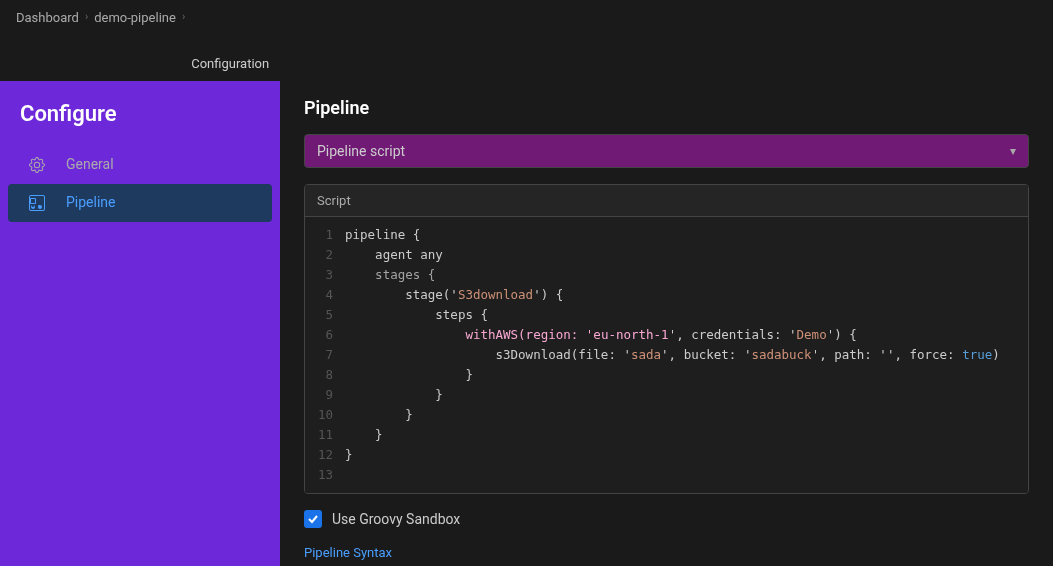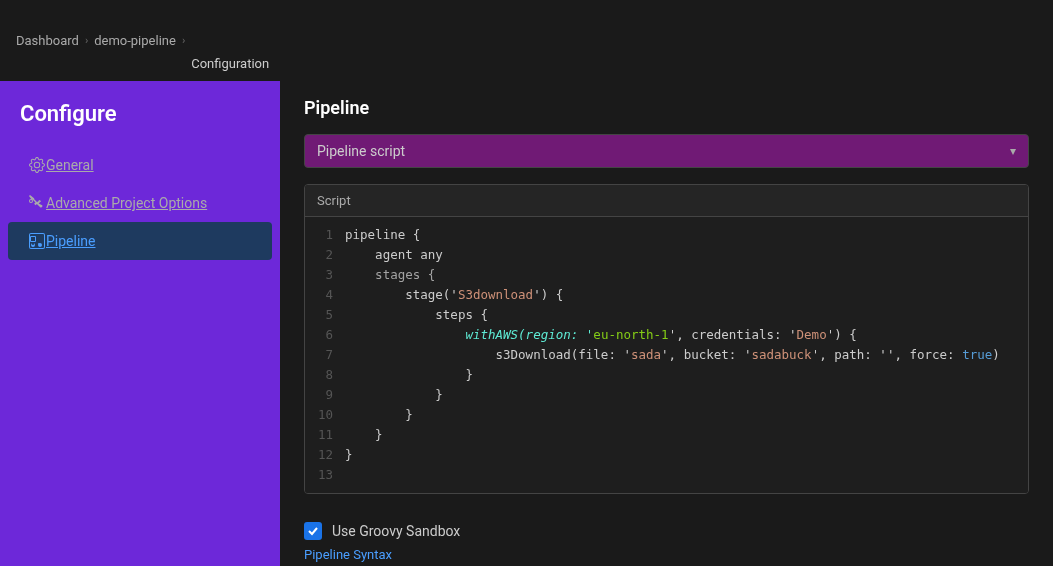--- a/index.html
+++ b/index.html
@@ -9,21 +9,21 @@
       font-family: -apple-system, BlinkMacSystemFont, 'Segoe UI', Roboto, sans-serif;
       font-size: 14px;
       height: 566px;
       width: 1053px;
       overflow: hidden;
     }
 
     
     .breadcrumb {
       display: flex;
-      align-items: center;
+      align-items: flex-start;
       padding: 10px 16px;
       gap: 6px;
       font-size: 13px;
       color: #aaaaaa;
       background: #1a1a1a;
     }
     .breadcrumb-item {
       color: #aaaaaa;
       cursor: pointer;
     }
@@ -51,28 +51,26 @@
       flex-shrink: 0;
     }
     .sidebar-title {
       font-size: 22px;
       font-weight: 600;
       color: #ffffff;
       padding: 4px 20px 20px 20px;
     }
     .sidebar-item {
       display: flex;
-      align-items: center;
-      gap: 0;
+      gap: 20px;
       padding: 10px 20px;
       cursor: pointer;
       color: #aaaaaa;
       border-radius: 4px;
       margin: 0 8px;
-      text-decoration: underline;
     }
     .sidebar-item.active {
       background: #1e3a5f;
       color: #4a9eff;
     }
     .sidebar-icon {
       width: 18px;
       height: 18px;
       display: flex;
       align-items: center;
@@ -117,21 +115,21 @@
       cursor: pointer;
       margin-bottom: 16px;
     }
     .dropdown-chevron { color: #aaaaaa; font-size: 12px; }
 
     
     .script-section {
       border: 1px solid #444;
       border-radius: 4px;
       overflow: hidden;
-      margin-bottom: 28px;
+      margin-bottom: 16px;
     }
     .script-header {
       background: #252525;
       padding: 8px 12px;
       font-size: 13px;
       color: #aaaaaa;
       border-bottom: 1px solid #444;
     }
     .code-editor {
       background: #1e1e1e;
@@ -156,21 +154,21 @@
     .line-content {
       color: #cccccc;
       white-space: pre;
     }
 
     
     .checkbox-row {
       display: flex;
       align-items: center;
       gap: 10px;
-      margin-bottom: 6px;
+      margin-bottom: 16px;
     }
     .checkbox-styled {
       width: 18px;
       height: 18px;
       background: #1a73e8;
       border-radius: 3px;
       display: flex;
       align-items: center;
       justify-content: center;
       cursor: pointer;
@@ -230,28 +228,20 @@
     <div class="sidebar-item">
       <div class="sidebar-icon">
         <svg width="16" height="16" viewBox="0 0 16 16" fill="currentColor">
           <path d="M8 4.754a3.246 3.246 0 1 0 0 6.492 3.246 3.246 0 0 0 0-6.492zM5.754 8a2.246 2.246 0 1 1 4.492 0 2.246 2.246 0 0 1-4.492 0z"></path>
           <path d="M9.796 1.343c-.527-1.79-3.065-1.79-3.592 0l-.094.319a.873.873 0 0 1-1.255.52l-.292-.16c-1.64-.892-3.433.902-2.54 2.541l.159.292a.873.873 0 0 1-.52 1.255l-.319.094c-1.79.527-1.79 3.065 0 3.592l.319.094a.873.873 0 0 1 .52 1.255l-.16.292c-.892 1.64.901 3.434 2.541 2.54l.292-.159a.873.873 0 0 1 1.255.52l.094.319c.527 1.79 3.065 1.79 3.592 0l.094-.319a.873.873 0 0 1 1.255-.52l.292.16c1.64.893 3.434-.902 2.54-2.541l-.159-.292a.873.873 0 0 1 .52-1.255l.319-.094c1.79-.527 1.79-3.065 0-3.592l-.319-.094a.873.873 0 0 1-.52-1.255l.16-.292c.893-1.64-.902-3.433-2.541-2.54l-.292.159a.873.873 0 0 1-1.255-.52l-.094-.319zm-2.633.283c.246-.835 1.428-.835 1.674 0l.094.319a1.873 1.873 0 0 0 2.693 1.115l.291-.16c.764-.415 1.6.42 1.184 1.185l-.159.292a1.873 1.873 0 0 0 1.116 2.692l.318.094c.835.246.835 1.428 0 1.674l-.319.094a1.873 1.873 0 0 0-1.115 2.693l.16.291c.415.764-.42 1.6-1.185 1.184l-.291-.159a1.873 1.873 0 0 0-2.693 1.116l-.094.318c-.246.835-1.428.835-1.674 0l-.094-.319a1.873 1.873 0 0 0-2.692-1.115l-.292.16c-.764.415-1.6-.42-1.184-1.185l.159-.291A1.873 1.873 0 0 0 1.945 8.93l-.319-.094c-.835-.246-.835-1.428 0-1.674l.319-.094A1.873 1.873 0 0 0 3.06 4.377l-.16-.292c-.415-.764.42-1.6 1.185-1.184l.292.159a1.873 1.873 0 0 0 2.692-1.115l.094-.319z"></path>
         </svg>
       </div>
       <span class="sidebar-label">General</span>
     </div>
 
-    <div class="sidebar-item">
-      <div class="sidebar-icon">
-        <svg width="16" height="16" viewBox="0 0 16 16" fill="currentColor">
-          <path d="M1 0 0 1l2.2 3.081a1 1 0 0 0 .815.419h.07a1 1 0 0 1 .708.293l2.675 2.675-1.34 1.34 1.414 1.414 1.34-1.339 3.316 3.316a1 1 0 0 0 1.415 0l.56-.56a1 1 0 0 0 0-1.414L9.58 8.576l1.34-1.34-1.414-1.415-1.34 1.34L5.49 4.486a1 1 0 0 1-.293-.708v-.07a1 1 0 0 0-.419-.814L1 0zm10 5.292 1 1-1 1L9.414 6l1-1 .586.292zM2 4a2 2 0 1 1 0 4 2 2 0 0 1 0-4zm0 1a1 1 0 1 0 0 2 1 1 0 0 0 0-2z"></path>
-        </svg>
-      </div>
-      <span class="sidebar-label">Advanced Project Options</span>
-    </div>
 
     <div class="sidebar-item active">
       <div class="sidebar-icon">
         <svg width="16" height="16" viewBox="0 0 16 16" fill="currentColor">
           <path d="M14 1a1 1 0 0 1 1 1v12a1 1 0 0 1-1 1H2a1 1 0 0 1-1-1V2a1 1 0 0 1 1-1h12zM2 0a2 2 0 0 0-2 2v12a2 2 0 0 0 2 2h12a2 2 0 0 0 2-2V2a2 2 0 0 0-2-2H2z"></path>
           <path d="M6 4v4H2V4h4zM2 3a1 1 0 0 0-1 1v4a1 1 0 0 0 1 1h4a1 1 0 0 0 1-1V4a1 1 0 0 0-1-1H2zm2 9a1 1 0 1 0 0-2 1 1 0 0 0 0 2zm7-1a1 1 0 1 1-2 0 1 1 0 0 1 2 0zm-7 3a2 2 0 1 1 0-4 2 2 0 0 1 0 4zm7 0a2 2 0 1 1 0-4 2 2 0 0 1 0 4z"></path>
         </svg>
       </div>
       <span class="sidebar-label">Pipeline</span>
     </div>
@@ -284,21 +274,21 @@
           <div class="code-line">
             <span class="line-number">4</span>
             <span class="line-content"><span style="color: rgb(204, 204, 204);">        stage('</span><span style="color: rgb(206, 145, 120);">S3download</span><span style="color: rgb(204, 204, 204);">') {</span></span>
           </div>
           <div class="code-line">
             <span class="line-number">5</span>
             <span class="line-content"><span style="color: rgb(204, 204, 204);">            steps {</span></span>
           </div>
           <div class="code-line">
             <span class="line-number">6</span>
-            <span class="line-content"><span style="color: #5eead4; font-style: italic;">                withAWS(region: '</span><span style="color: #84cc16;">eu-north-1</span><span style="color: rgb(204, 204, 204);">', credentials: '</span><span style="color: rgb(206, 145, 120);">Demo</span><span style="color: rgb(204, 204, 204);">') {</span></span>
+            <span class="line-content"><span style="color: #f9a8d4;">                withAWS(region: '</span><span style="color: #f9a8d4;">eu-north-1</span><span style="color: rgb(204, 204, 204);">', credentials: '</span><span style="color: rgb(206, 145, 120);">Demo</span><span style="color: rgb(204, 204, 204);">') {</span></span>
           </div>
           <div class="code-line">
             <span class="line-number">7</span>
             <span class="line-content"><span style="color: rgb(204, 204, 204);">                    s3Download(file: '</span><span style="color: rgb(206, 145, 120);">sada</span><span style="color: rgb(204, 204, 204);">', bucket: '</span><span style="color: rgb(206, 145, 120);">sadabuck</span><span style="color: rgb(204, 204, 204);">', path: '</span><span style="color: rgb(206, 145, 120);"></span><span style="color: rgb(204, 204, 204);">', force: </span><span style="color: rgb(86, 156, 214);">true</span><span style="color: rgb(204, 204, 204);">)</span></span>
           </div>
           <div class="code-line">
             <span class="line-number">8</span>
             <span class="line-content"><span style="color: rgb(204, 204, 204);">                }</span></span>
           </div>
           <div class="code-line">

